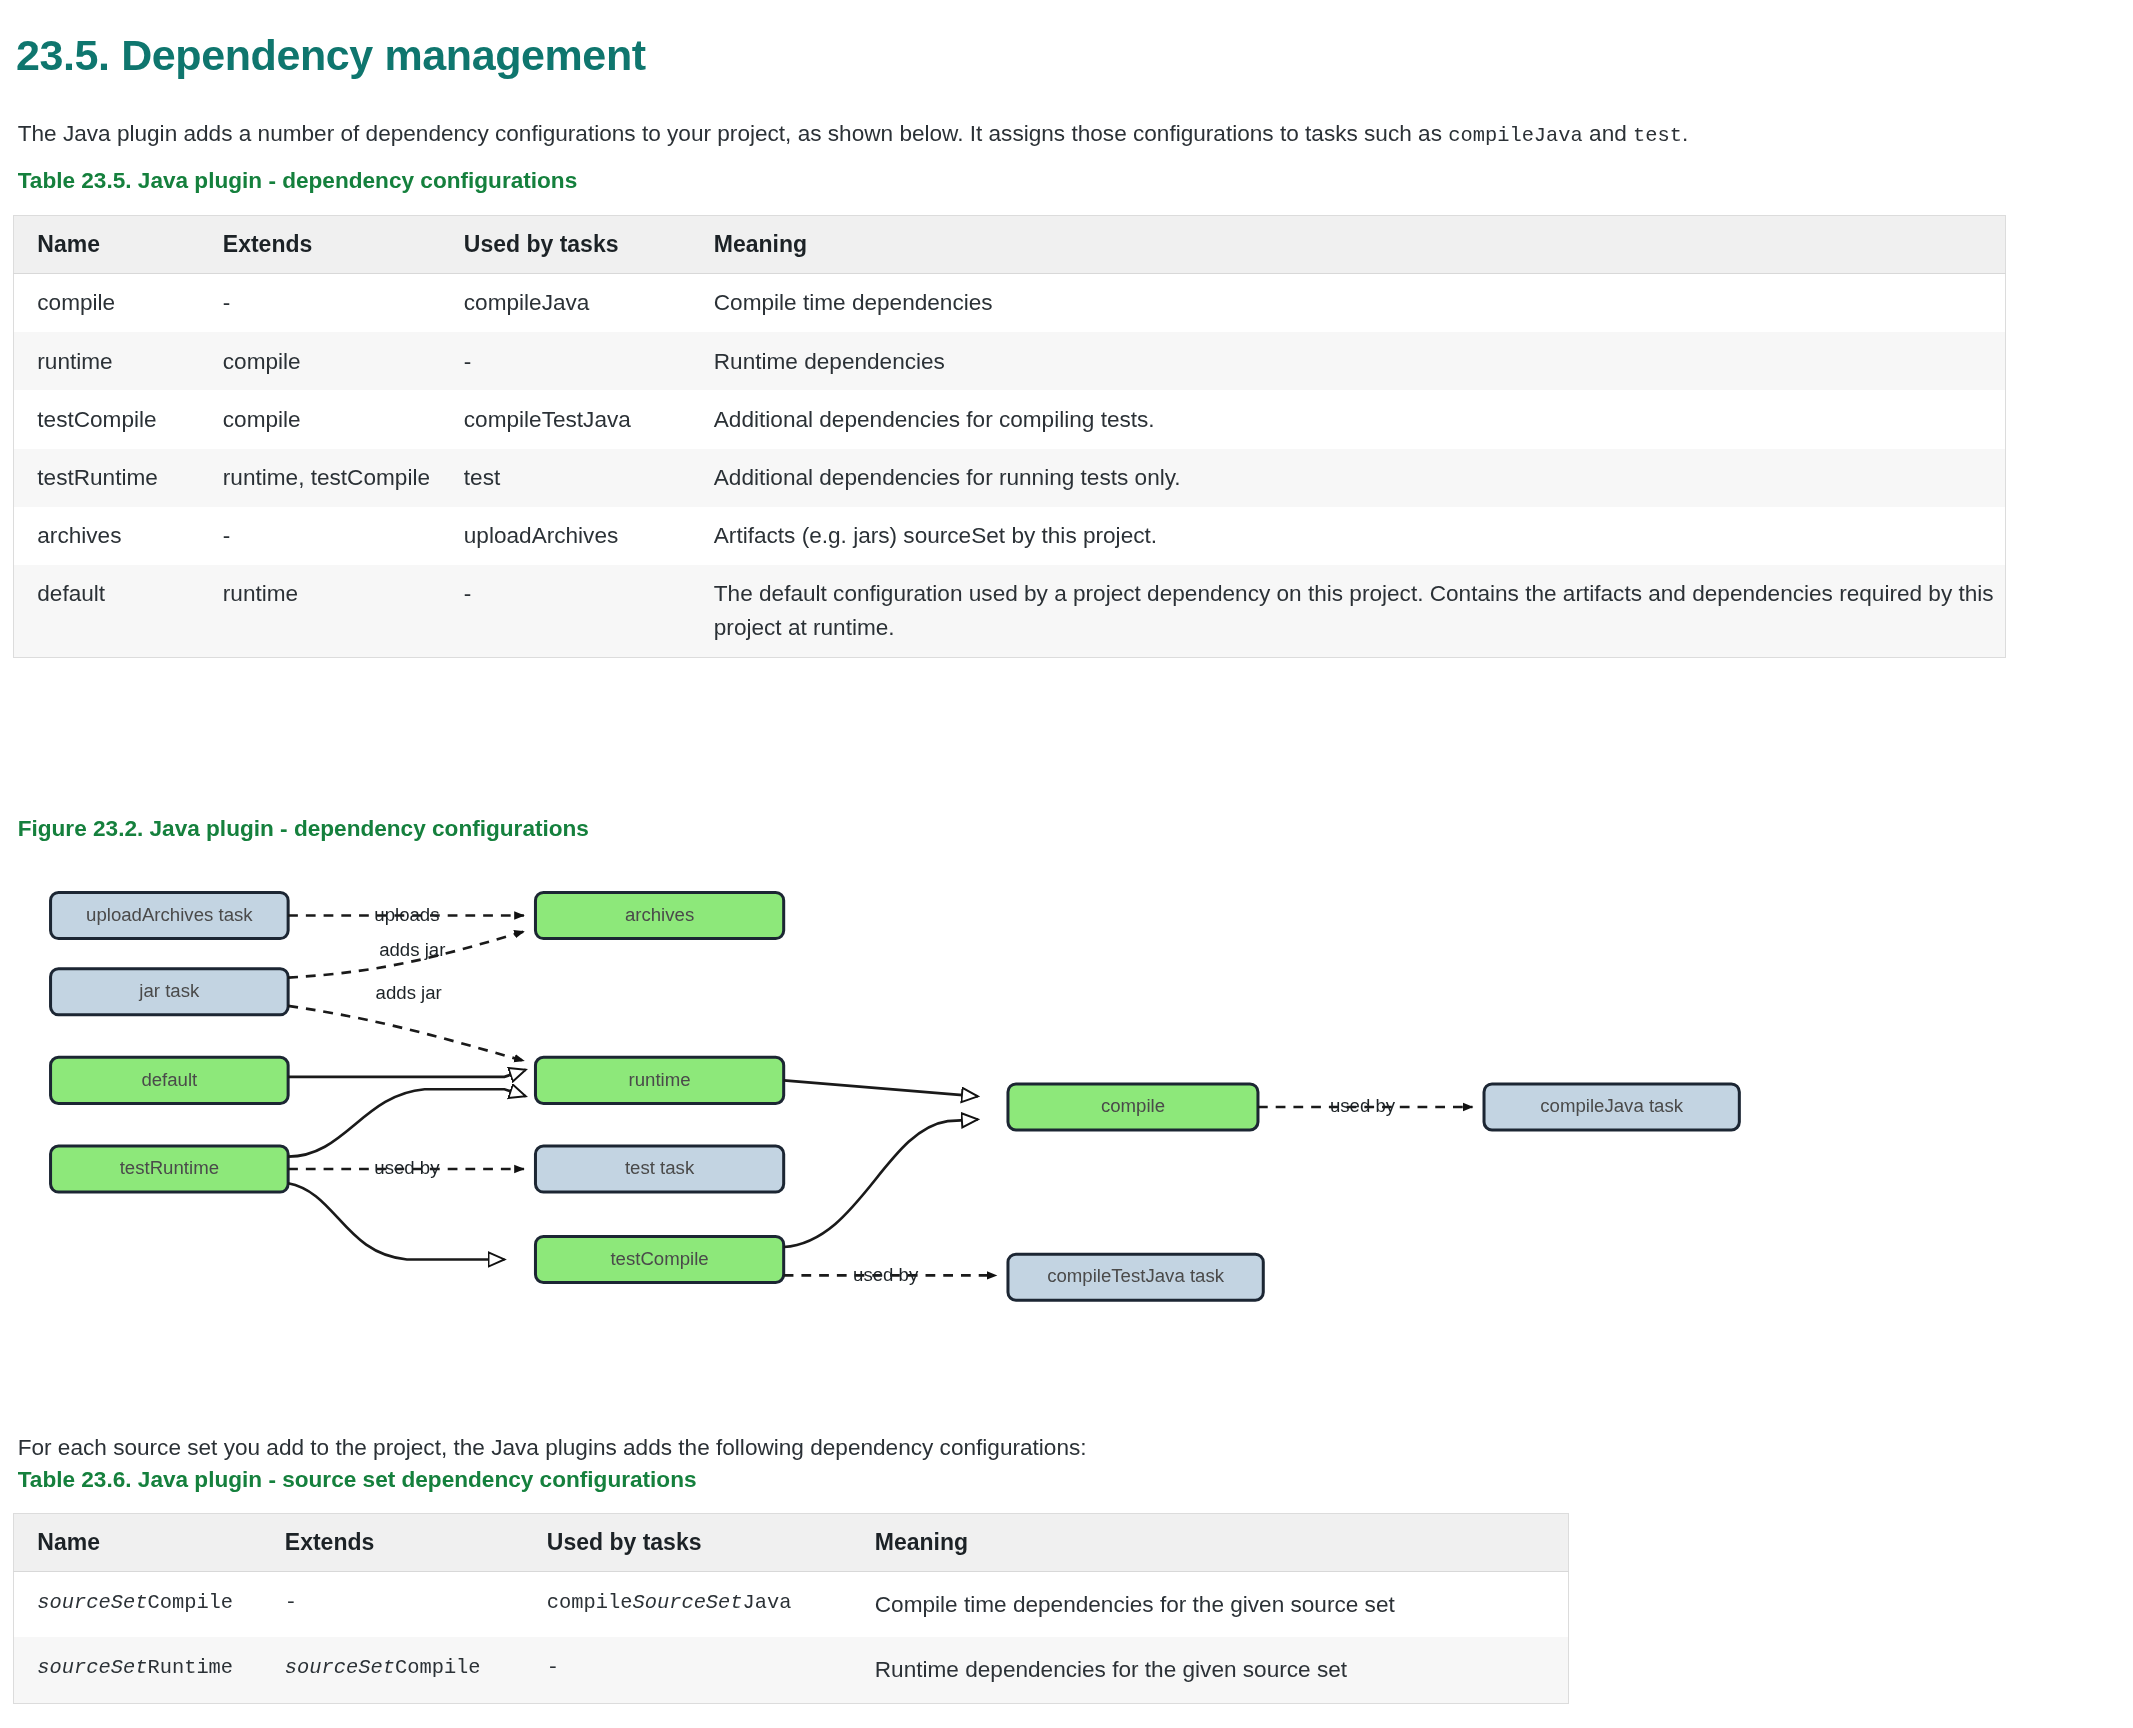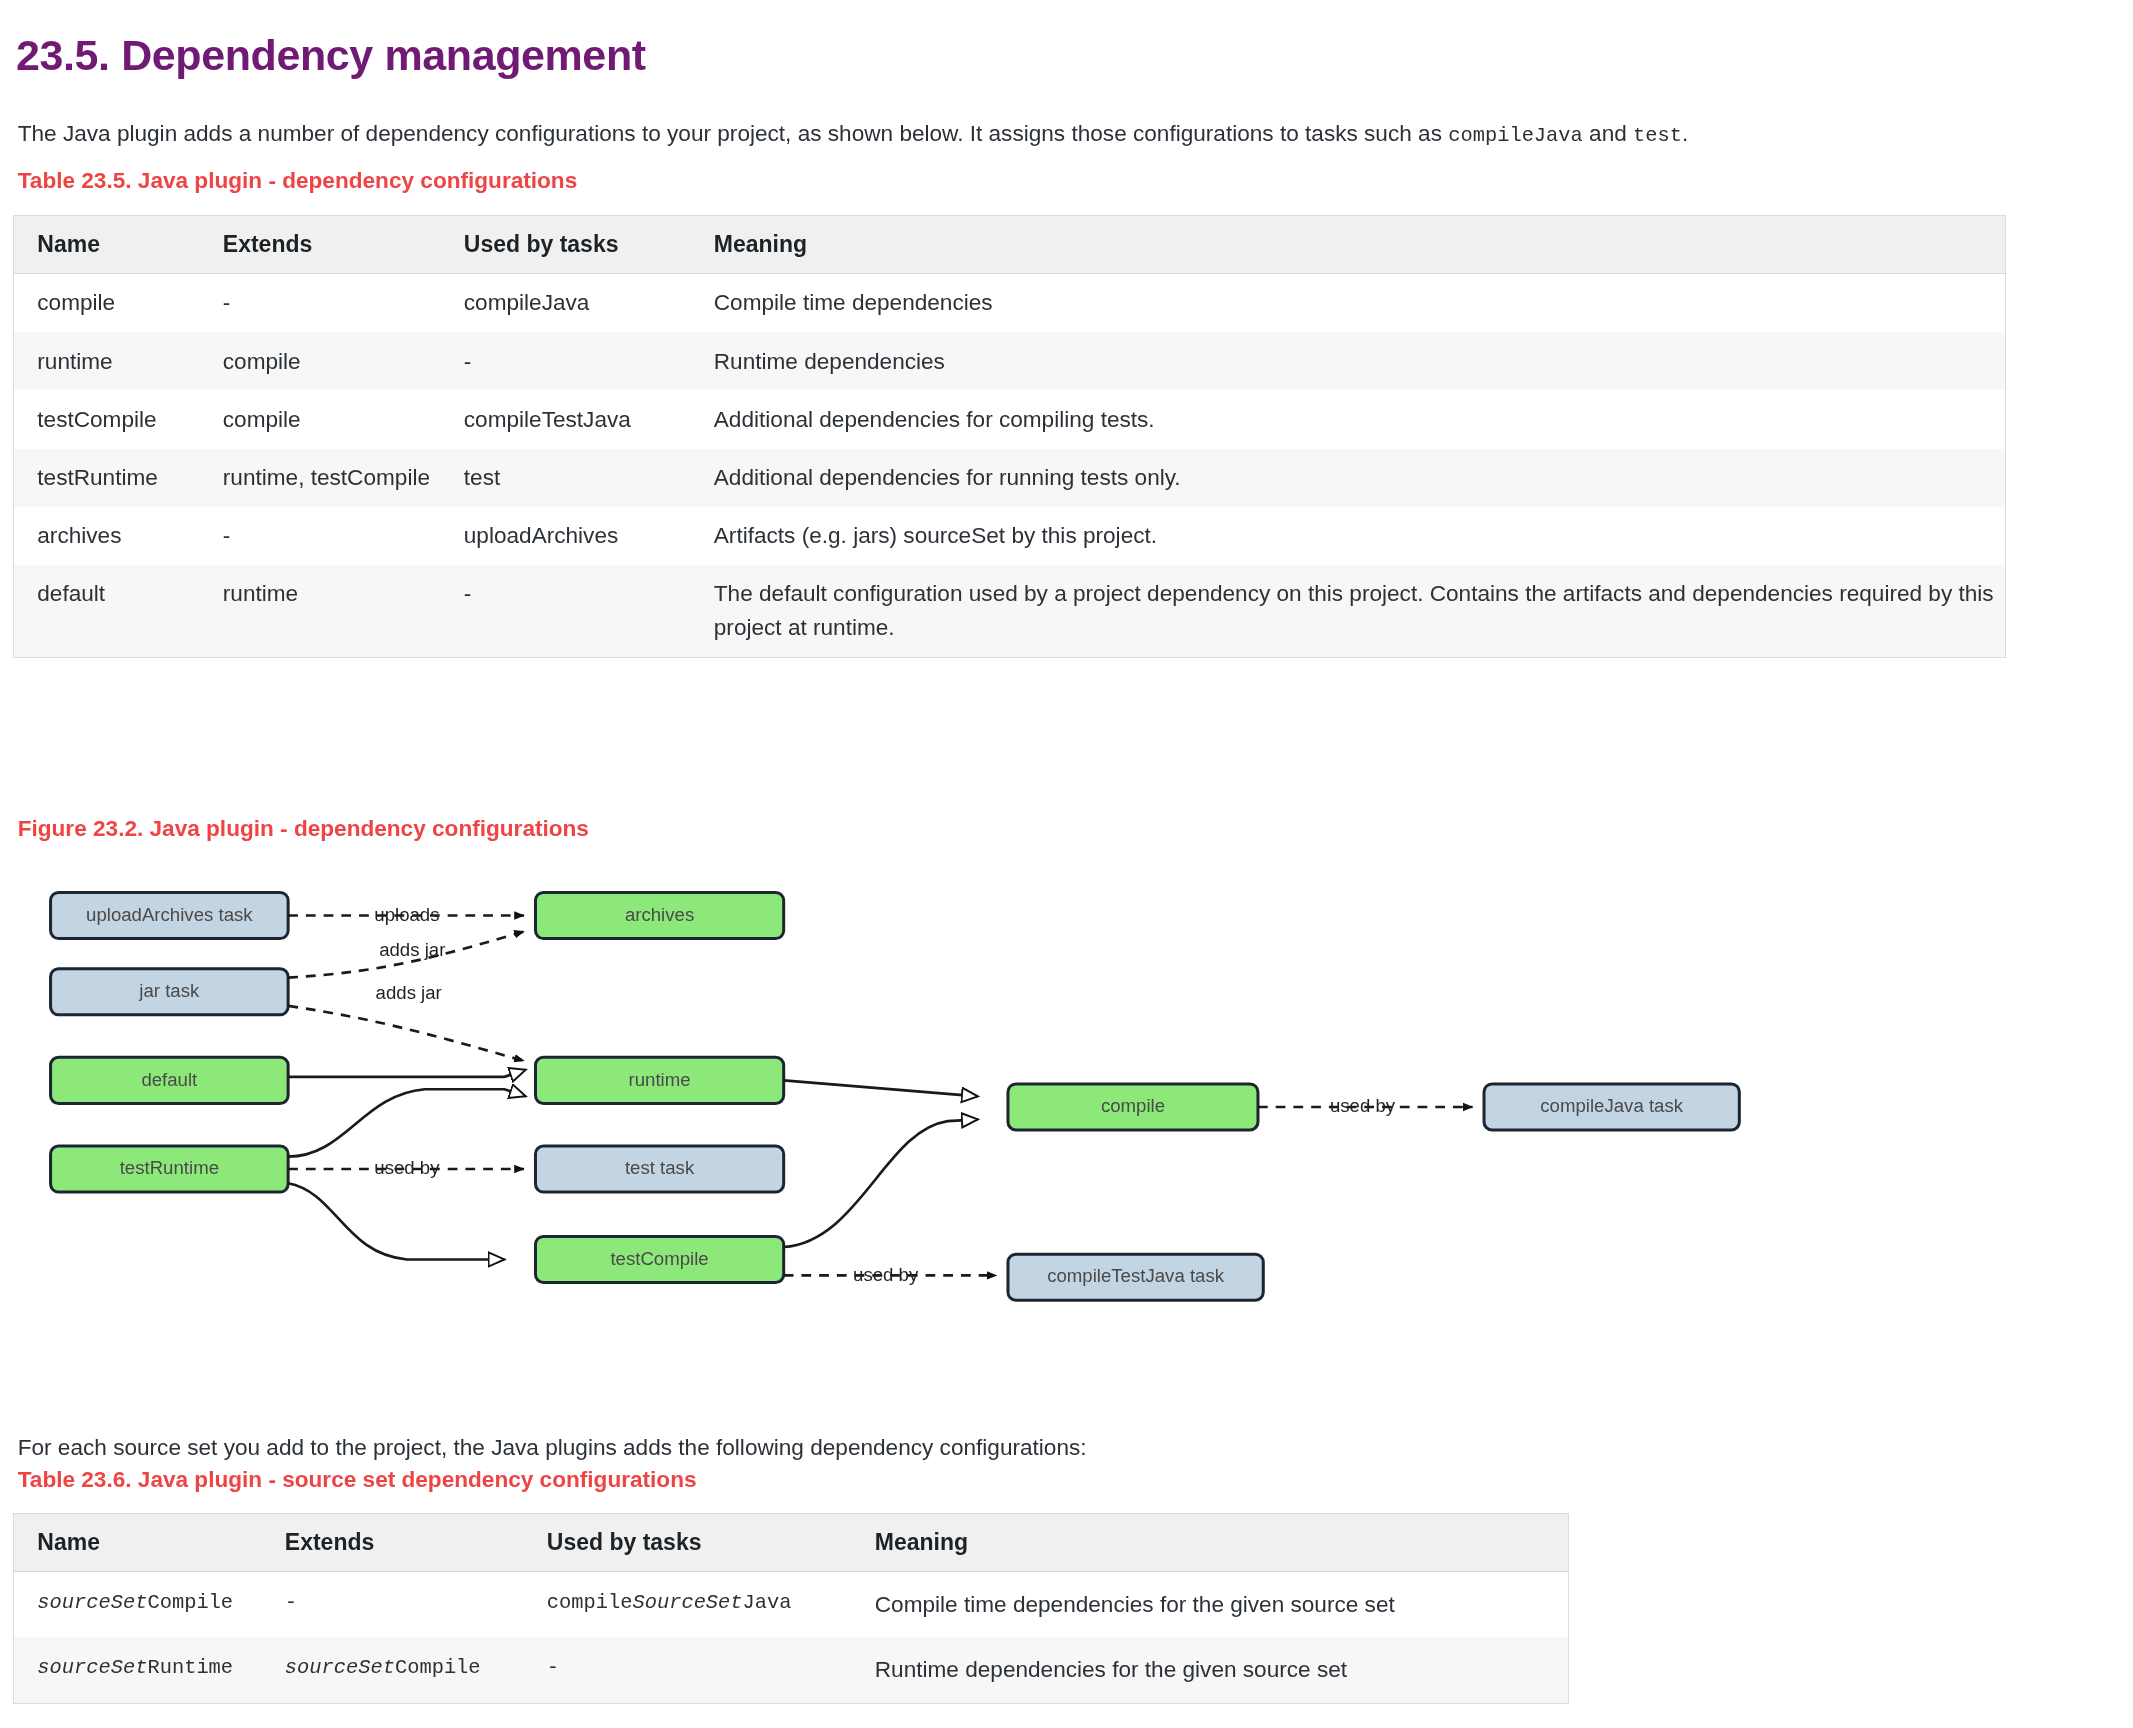--- a/index.html
+++ b/index.html
@@ -14,21 +14,21 @@
     overflow: hidden;
   }
   .page { position: relative; width: 2133px; height: 1729px; }
 
   
   .section-title {
     position: absolute;
     left: 16px; top: 1.8px;
     font-size: 43px;
     font-weight: bold;
-    color: #701a75;
+    color: #0f766e;
     letter-spacing: -0.4px;
     white-space: nowrap;
   }
 
   
   .para {
     position: absolute;
     font-size: 22.6px;
     color: #2b3136;
     line-height: 1.3;
@@ -40,21 +40,21 @@
     color: #2b3136;
   }
   #intro-para { left: 17.7px; top: 96px; }
   #sourceset-para { left: 17.7px; top: 1410px; }
 
   
   .table-caption {
     position: absolute;
     font-size: 22.6px;
     font-weight: bold;
-    color: #ef4444;
+    color: #15803d;
     white-space: nowrap;
   }
   #caption-235 { left: 17.7px; top: 168px; }
   #caption-fig { left: 17.7px; top: 816px; }
   #caption-236 { left: 17.7px; top: 1467px; }
 
   
   .doc-table {
     position: absolute;
     border-collapse: collapse;

